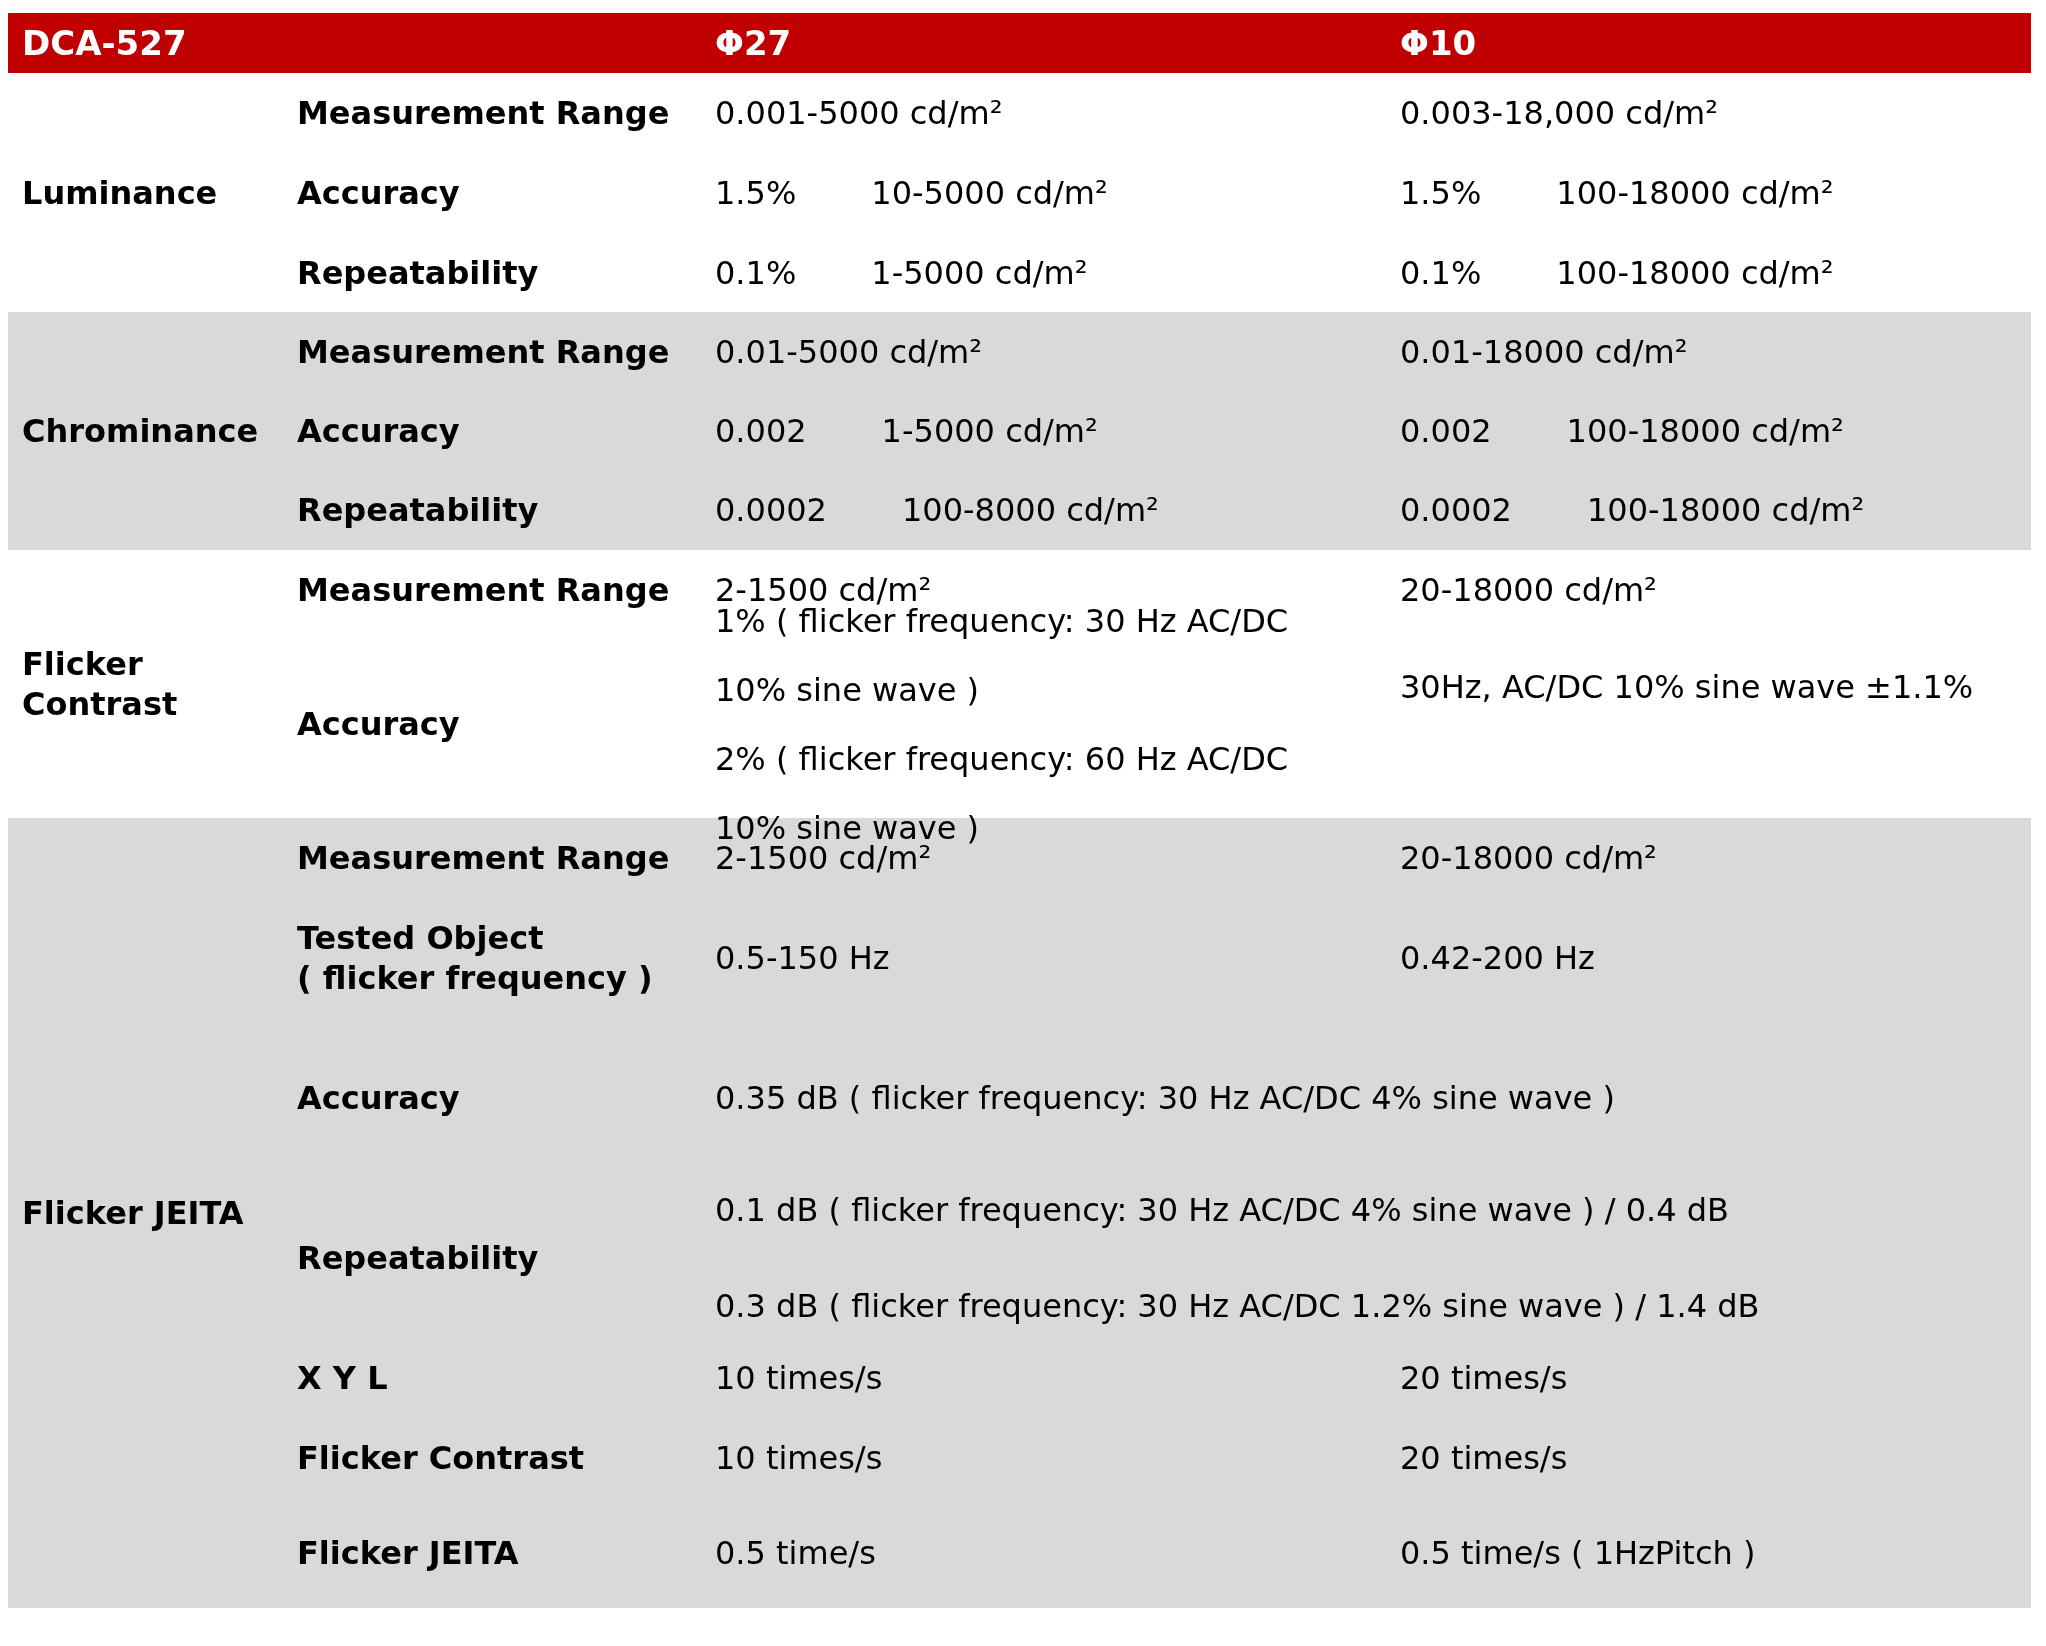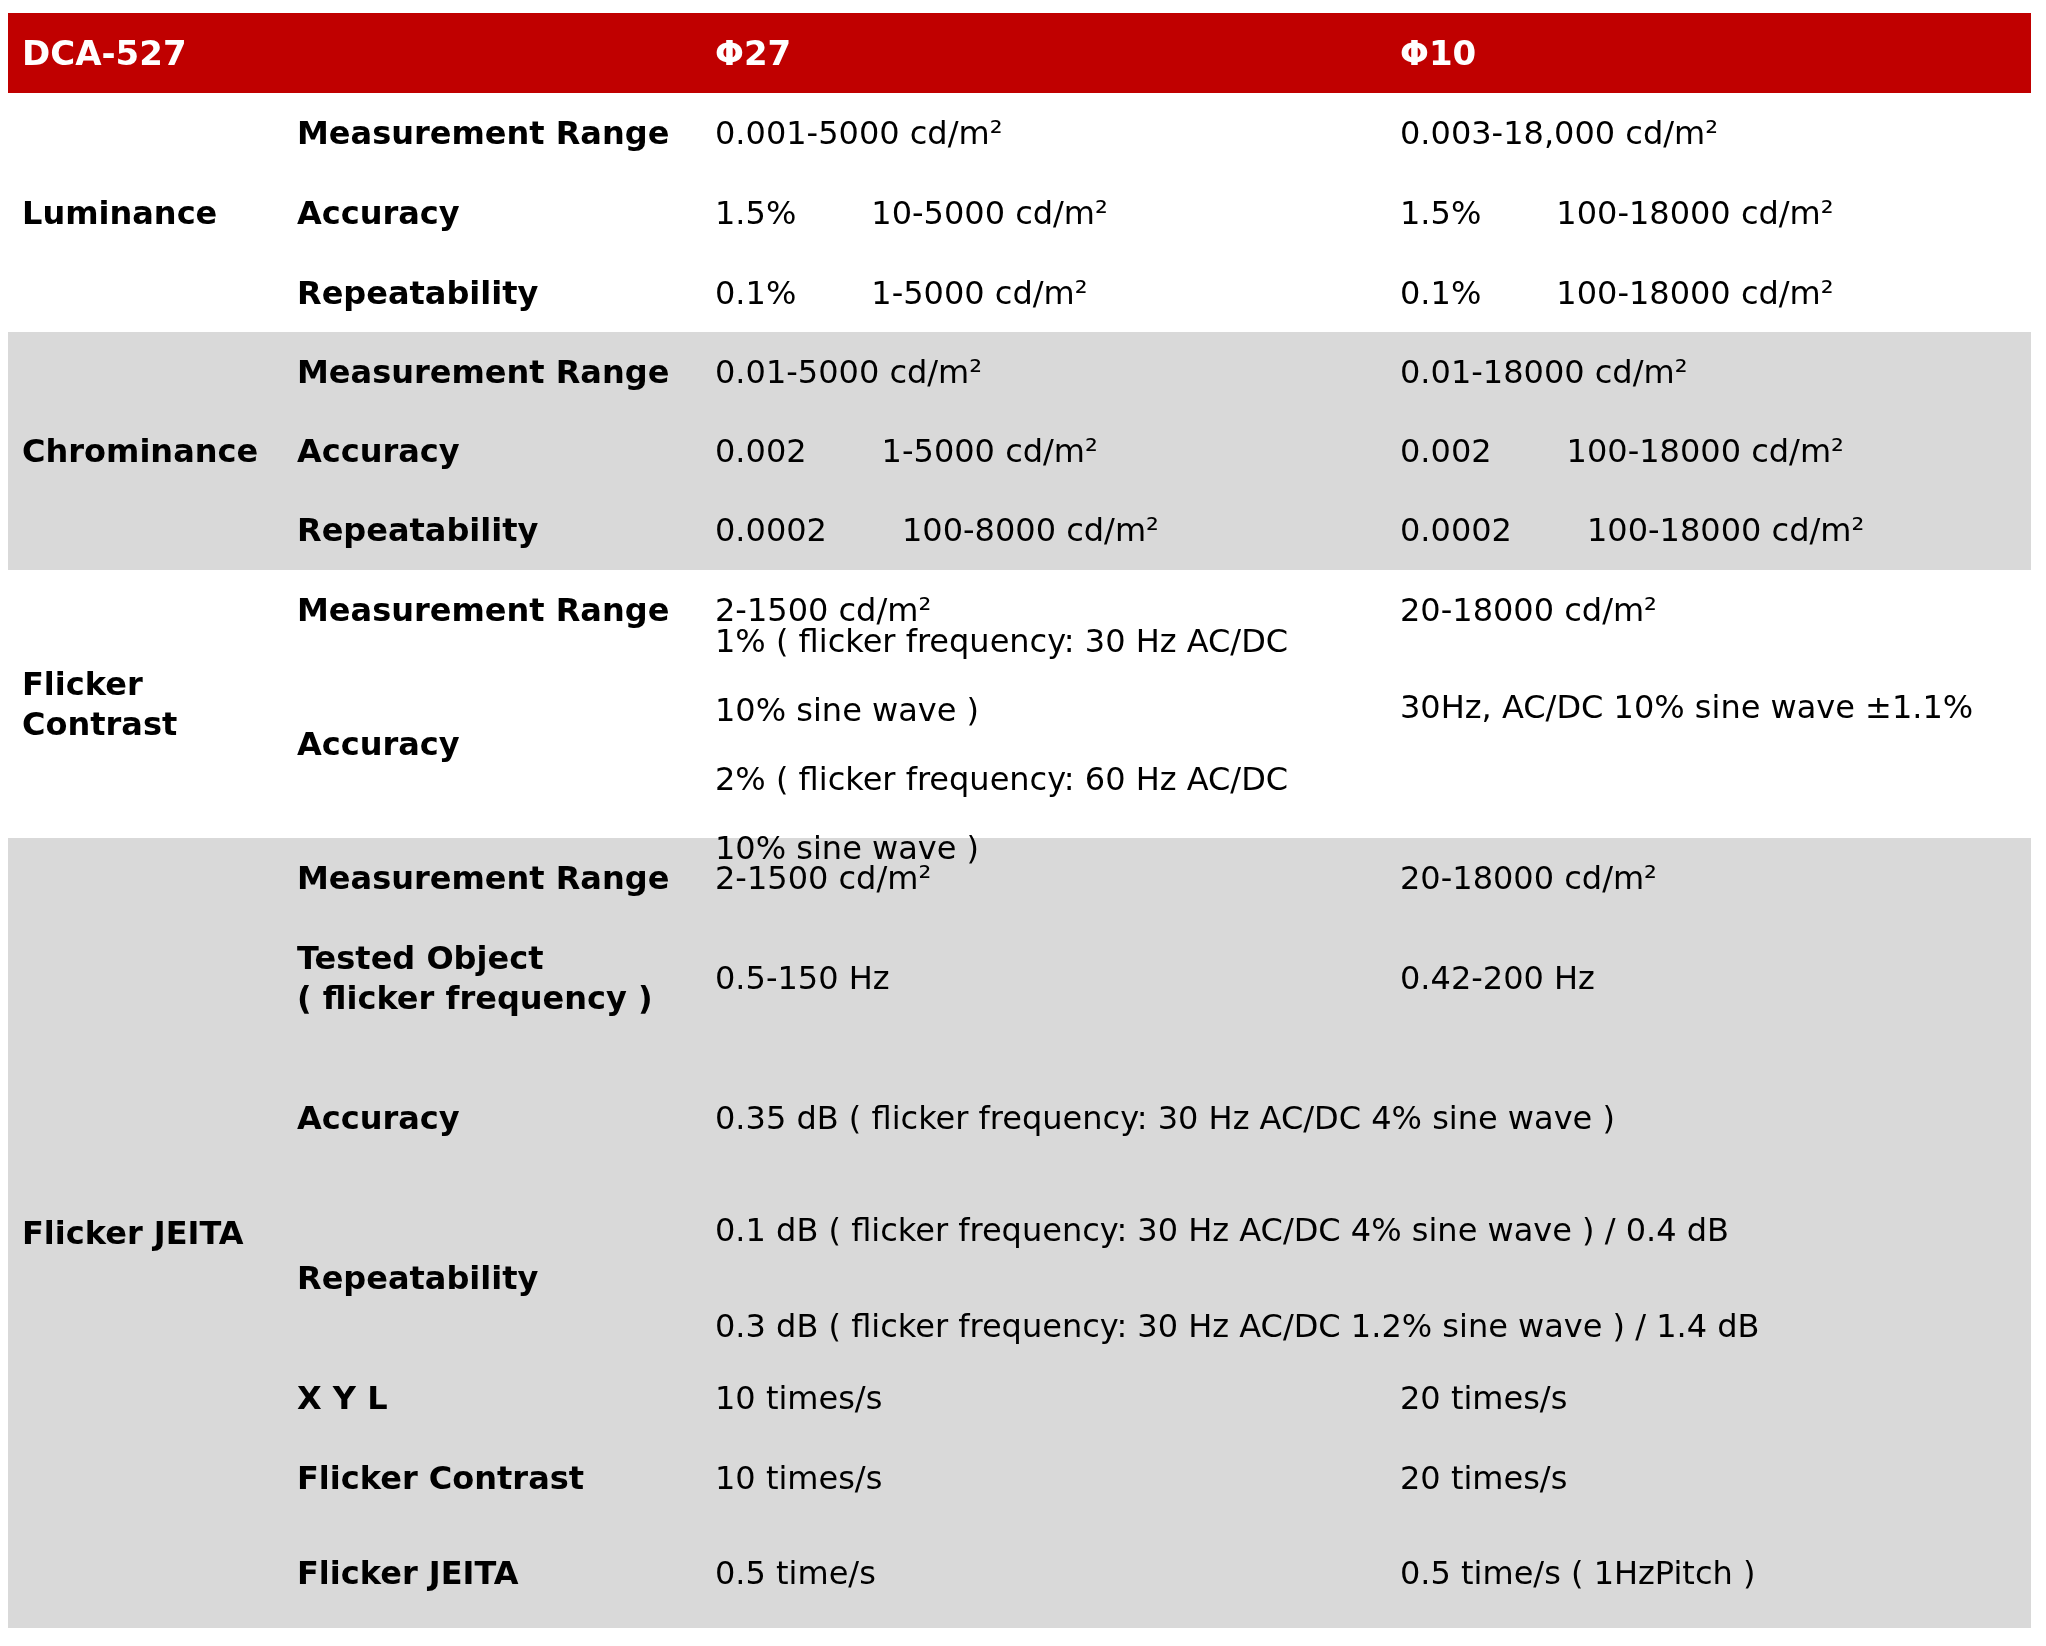--- a/index.html
+++ b/index.html
@@ -4,21 +4,21 @@
 <style>
   html,body{margin:0;padding:0;}
   body{
     width:2046px;height:1646px;overflow:hidden;background:#ffffff;
     font-family:"DejaVu Sans","Liberation Sans",sans-serif;color:#000;
     position:relative;
   }
   .spec-table{position:absolute;left:8px;top:13px;width:2023px;}
   .grid4{display:grid;grid-template-columns:289px 418px 685px 1fr;}
   .header-row{
-    height:80px;background:#c00000;color:#fff;font-weight:bold;font-size:34px;
+    height:60px;background:#c00000;color:#fff;font-weight:bold;font-size:34px;
     align-items:center;
   }
   .header-row .model{padding-left:14px;}
   .section{font-size:32px;}
   .section.gray{background:#d9d9d9;}
   .sec-title{
     grid-column:1;grid-row:1/-1;display:flex;flex-direction:column;justify-content:center;
     padding-left:14px;font-weight:bold;line-height:40px;
   }
   .row-label{

